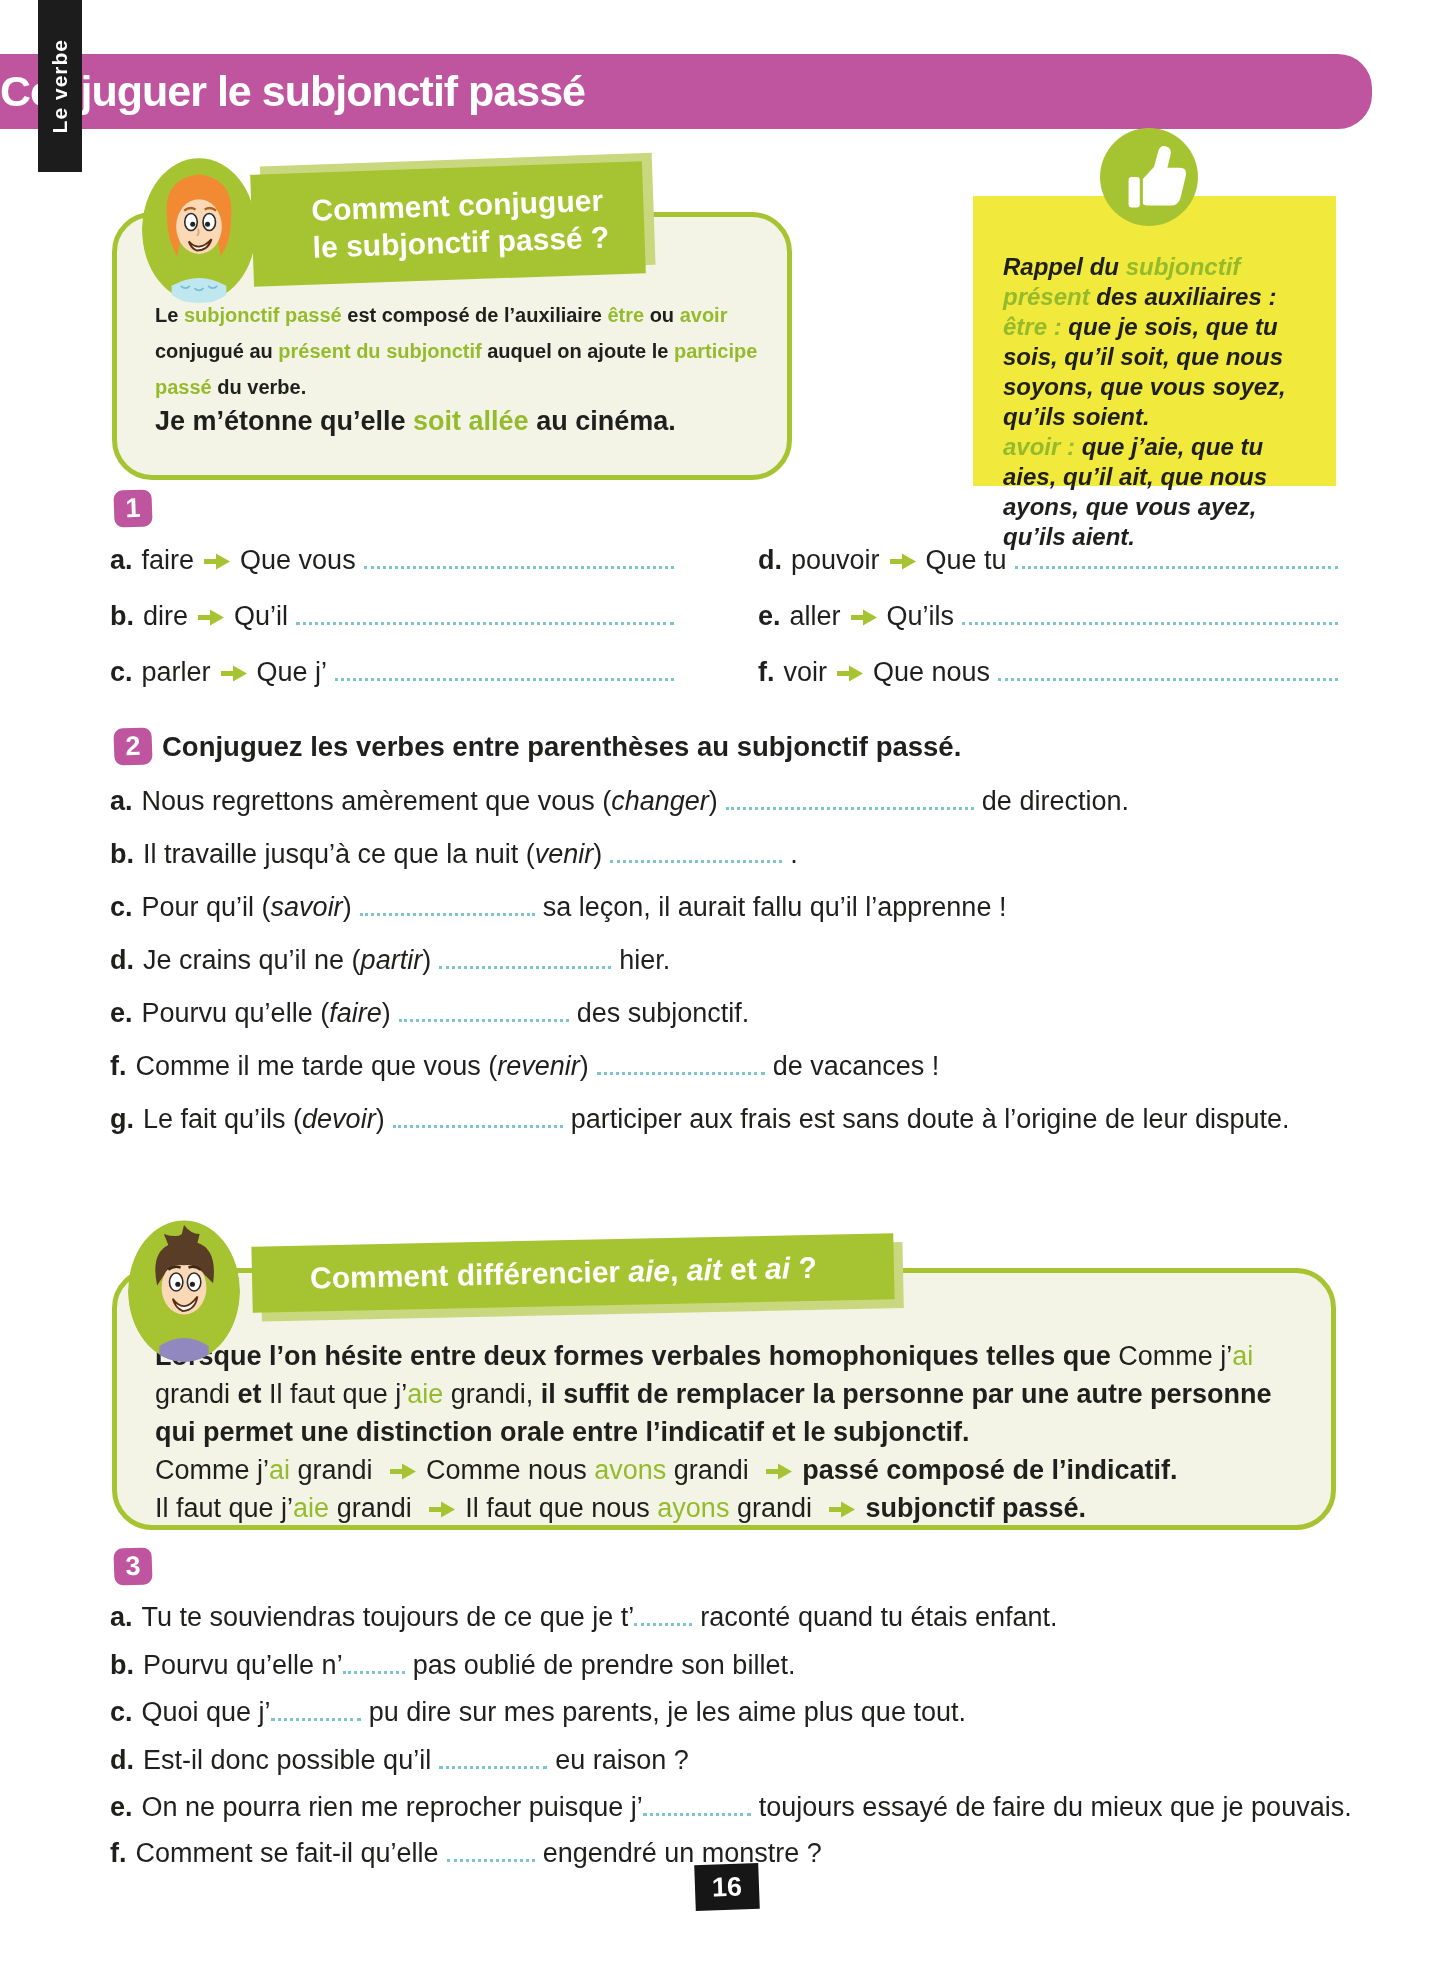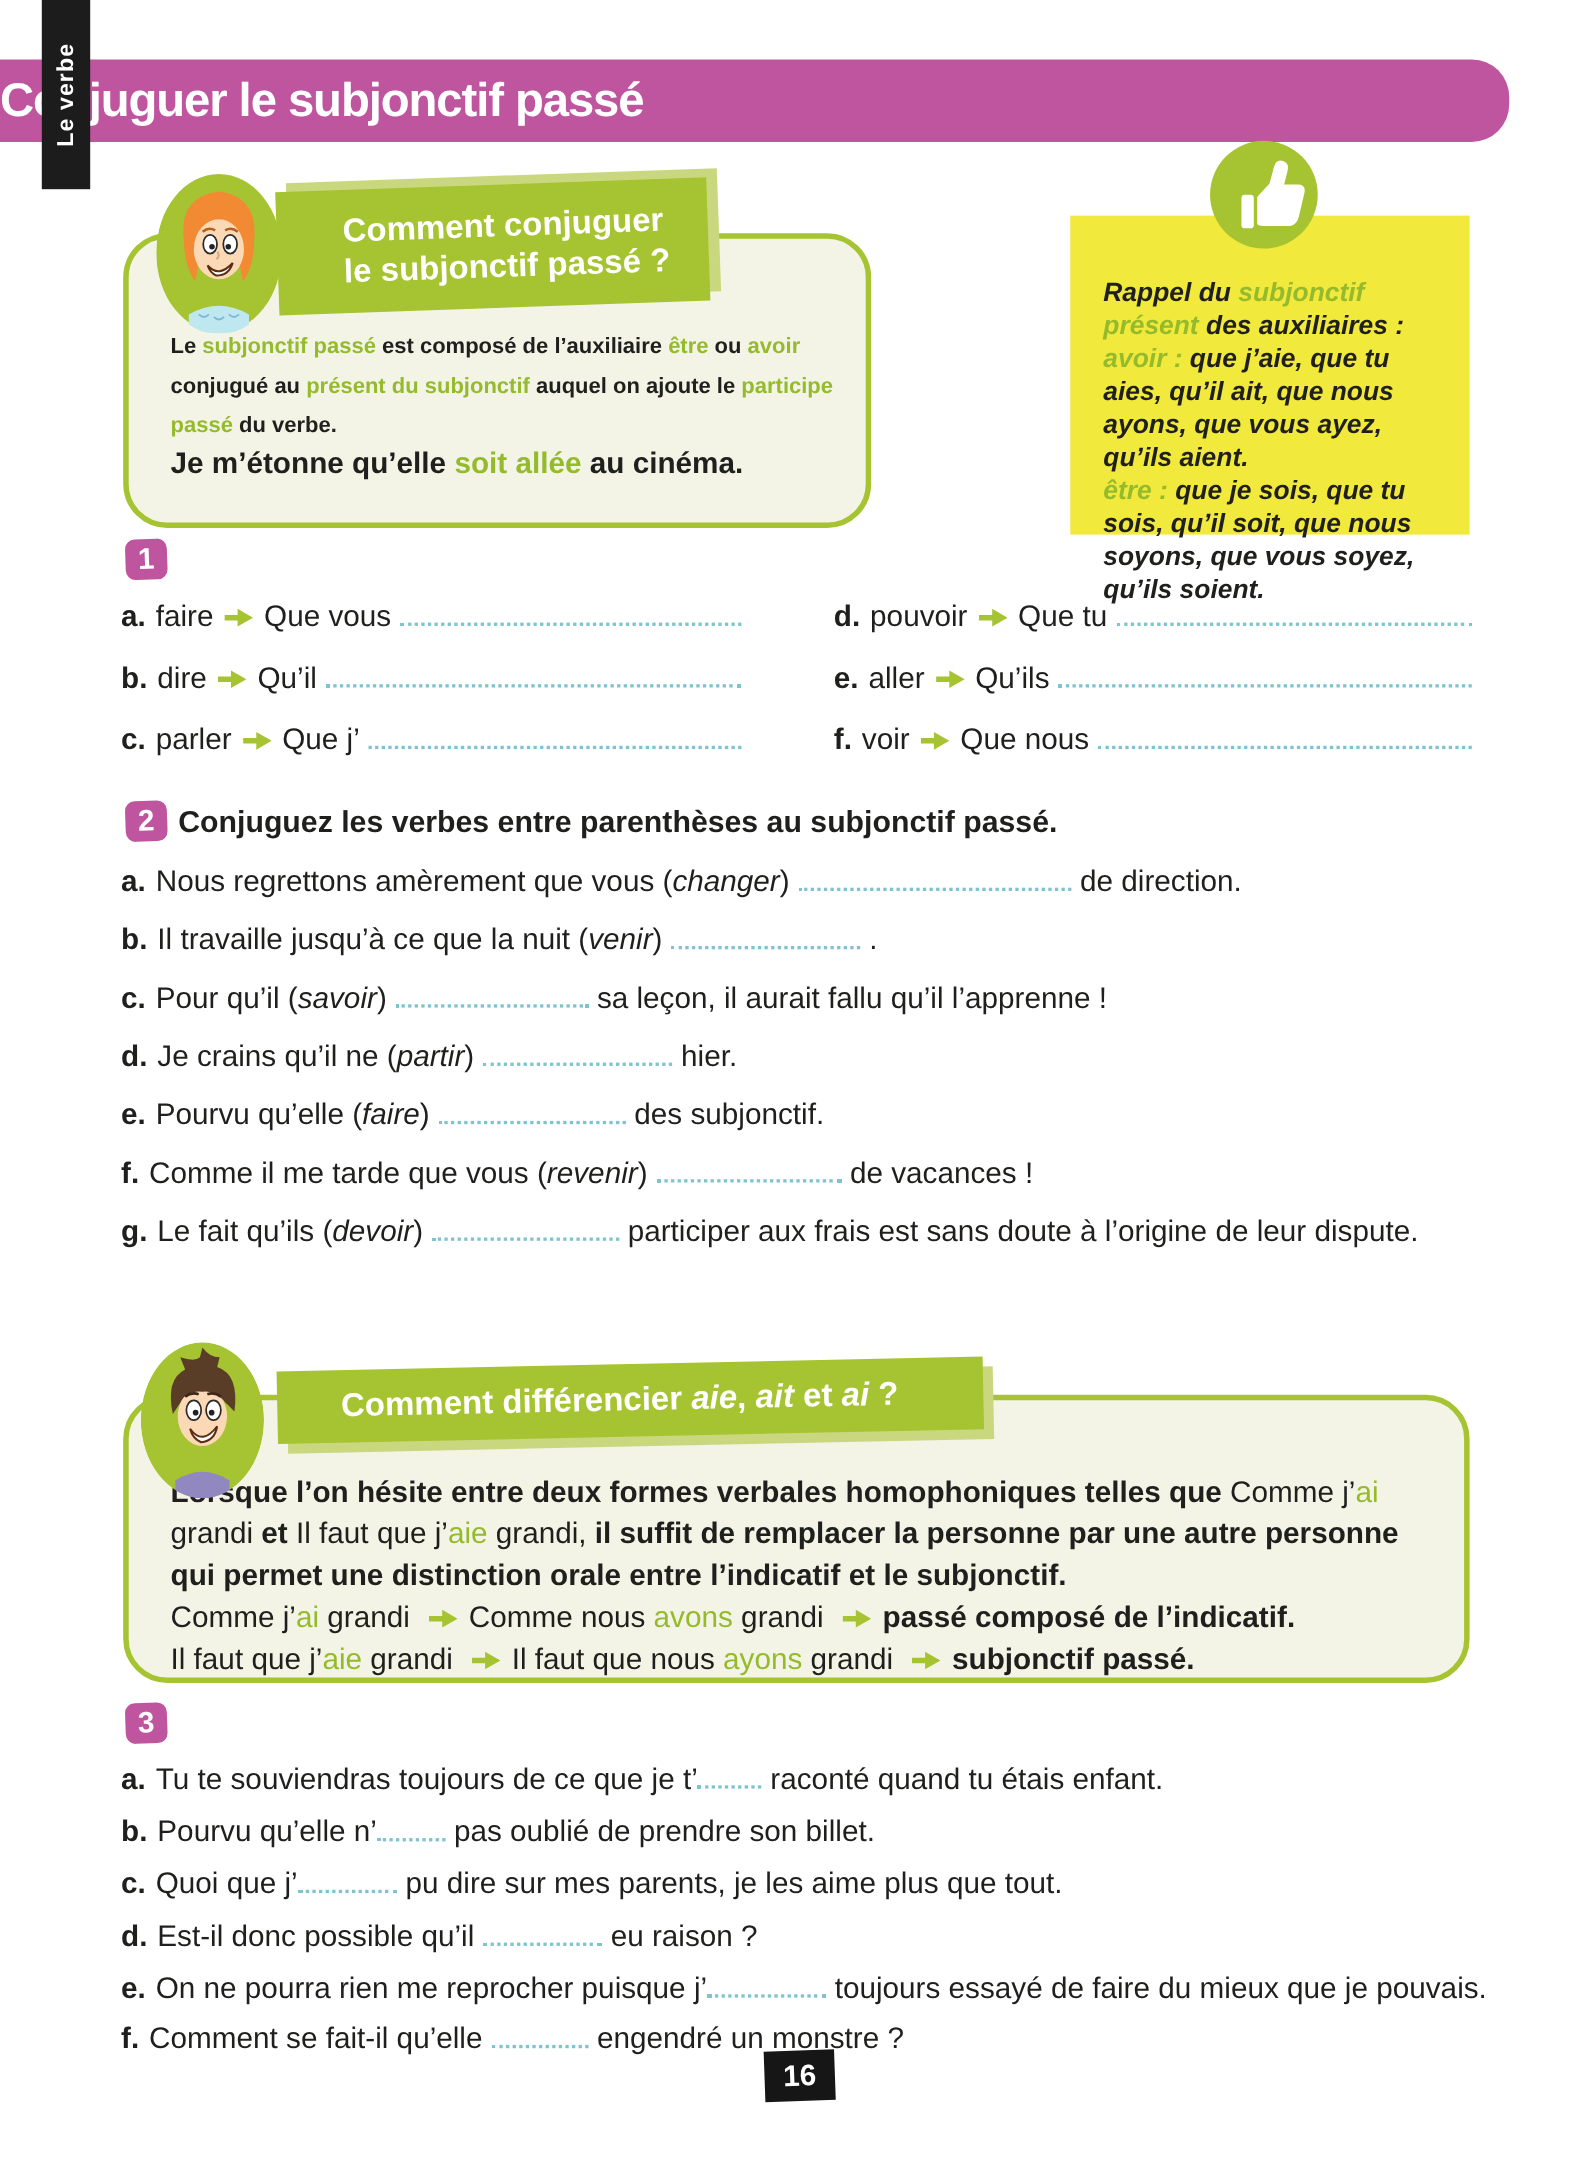--- a/index.html
+++ b/index.html
@@ -121,22 +121,22 @@
   <div class="thumb-badge">
     <svg viewBox="0 0 100 100">
       <circle cx="50" cy="50" r="48" fill="#a6c431"></circle>
       <rect x="30" y="50" width="11" height="30" rx="3" fill="#fff"></rect>
       <path d="M44 78 V52 l11-12 4-15 q2-7 8-5 q6 2 4 9 l-3 12 h12 q8 0 6 8 l-5 21 q-2 8-10 8 H50 q-5 0-6-2 z" fill="#fff"></path>
     </svg>
   </div>
 
   <div class="reminder">
     <div><span>Rappel du </span><span class="g">subjonctif présent</span><span> des auxiliaires :</span></div>
+    <div><span class="g">être : </span><span>que je sois, que tu sois, qu’il soit, que nous soyons, que vous soyez, qu’ils soient.</span></div>
     <div><span class="g">avoir : </span><span>que j’aie, que tu aies, qu’il ait, que nous ayons, que vous ayez, qu’ils aient.</span></div>
-    <div><span class="g">être : </span><span>que je sois, que tu sois, qu’il soit, que nous soyons, que vous soyez, qu’ils soient.</span></div>
   </div>
 
   <div class="ex-header" style="left:114px;top:490px;">
     <div class="ex-num">1</div>
   </div>
 
   <div class="ex-row" style="left:110px;top:545px;width:572px;">
     <span class="letter">a.</span>
     <span>faire</span>
     <span class="arrow-icon"><svg width="26" height="17" viewBox="0 0 26 17">

